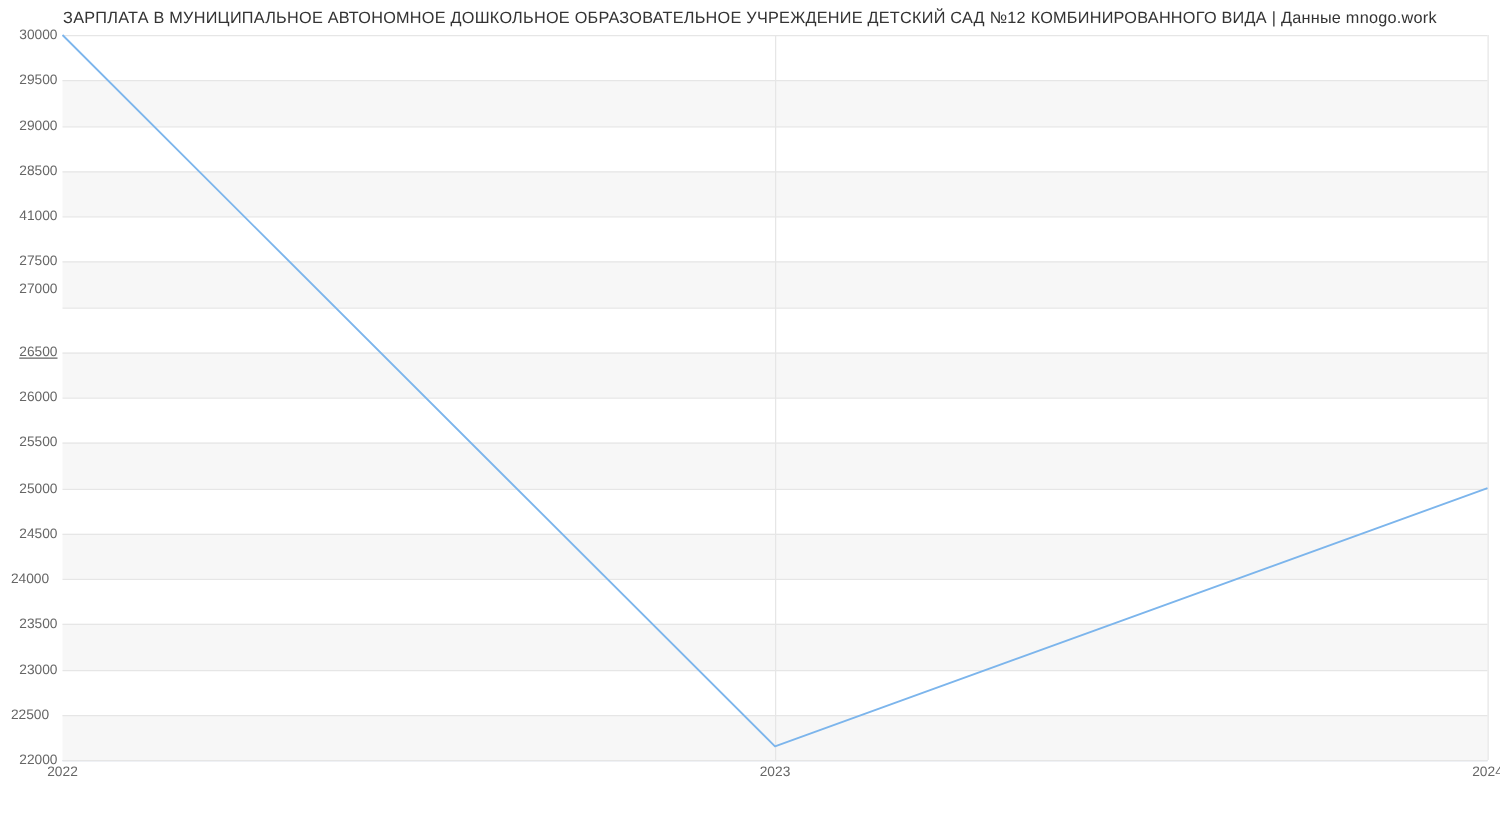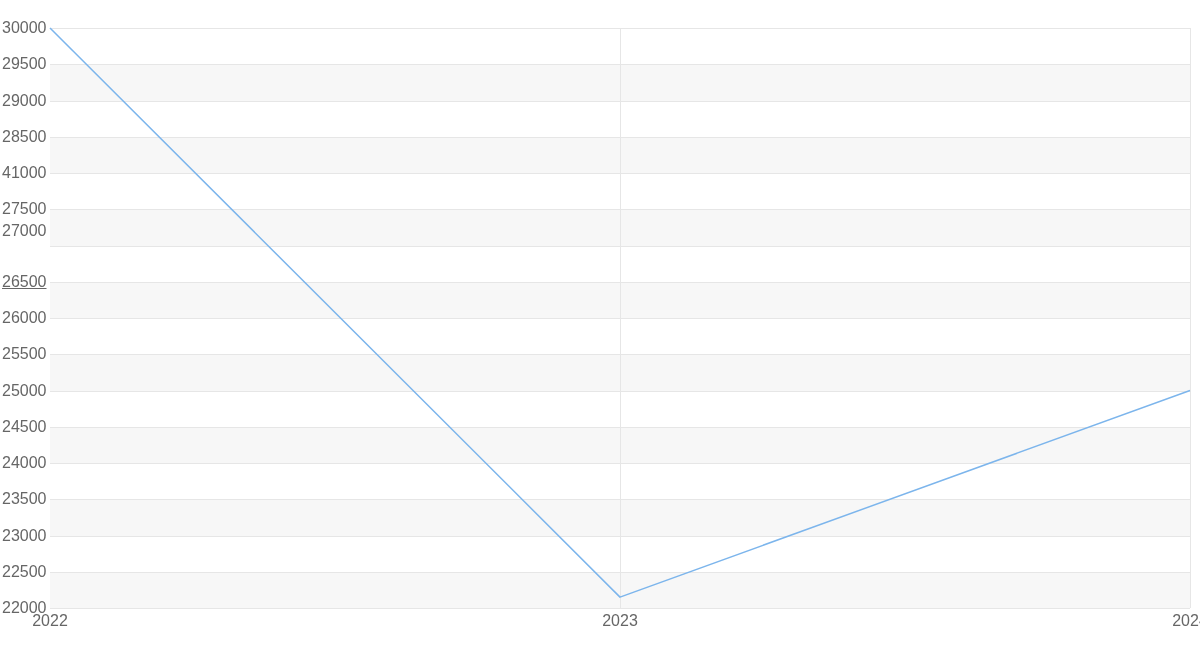--- a/index.html
+++ b/index.html
@@ -40,30 +40,30 @@
     left: 0;
     width: 100%;
     height: 1px;
     background: #e6e6e6;
   }
   .ytick {
     position: absolute;
     right: 1154px; 
     transform: translateY(-50%);
     color: #666;
-    font-size: 16px;
+    font-size: 11px;
     text-align: right;
     width: 44px;
   }
   .xtick {
     position: absolute;
     top: 612px;
     transform: translateX(-50%);
     color: #666;
-    font-size: 16px;
+    font-size: 11px;
     text-align: center;
   }
   .xgrid {
     position: absolute;
     top: 0;
     bottom: 0;
     width: 1px;
     background: #e6e6e6;
   }
   .band {
@@ -78,20 +78,21 @@
     top: 0;
     width: 100%;
     height: 100%;
     overflow: visible;
   }
 </style>
 </head>
 <body>
 
 <div class="chart-wrap">
+  <div class="title">ЗАРПЛАТА В МУНИЦИПАЛЬНОЕ АВТОНОМНОЕ ДОШКОЛЬНОЕ ОБРАЗОВАТЕЛЬНОЕ УЧРЕЖДЕНИЕ ДЕТСКИЙ САД №12 КОМБИНИРОВАННОГО ВИДА | Данные mnogo.work</div>
 
   <div class="plot" id="plot">
     <div class="band" style="top: 543.75px; height: 36.25px;"></div>
       <div class="gridline" style="top: 580px;"></div>
       <div class="gridline" style="top: 543.75px;"></div>
       <div class="band" style="top: 471.25px; height: 36.25px;"></div>
       <div class="gridline" style="top: 507.5px;"></div>
       <div class="gridline" style="top: 471.25px;"></div>
       <div class="band" style="top: 398.75px; height: 36.25px;"></div>
       <div class="gridline" style="top: 435px;"></div>

